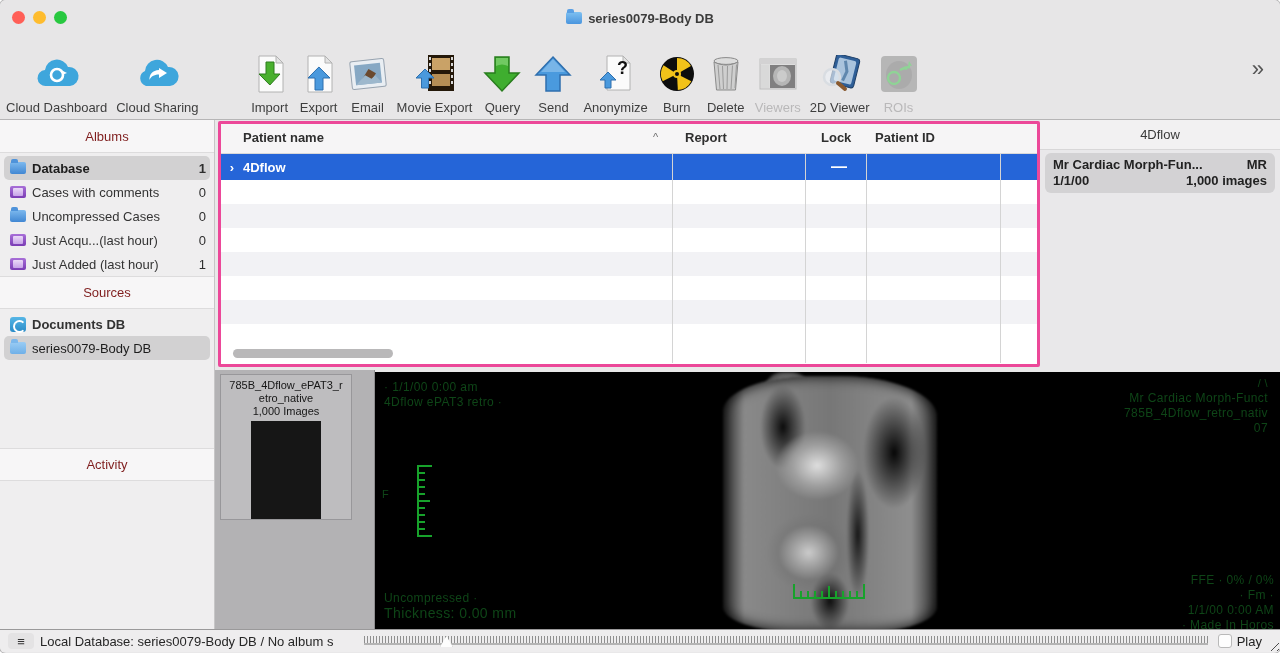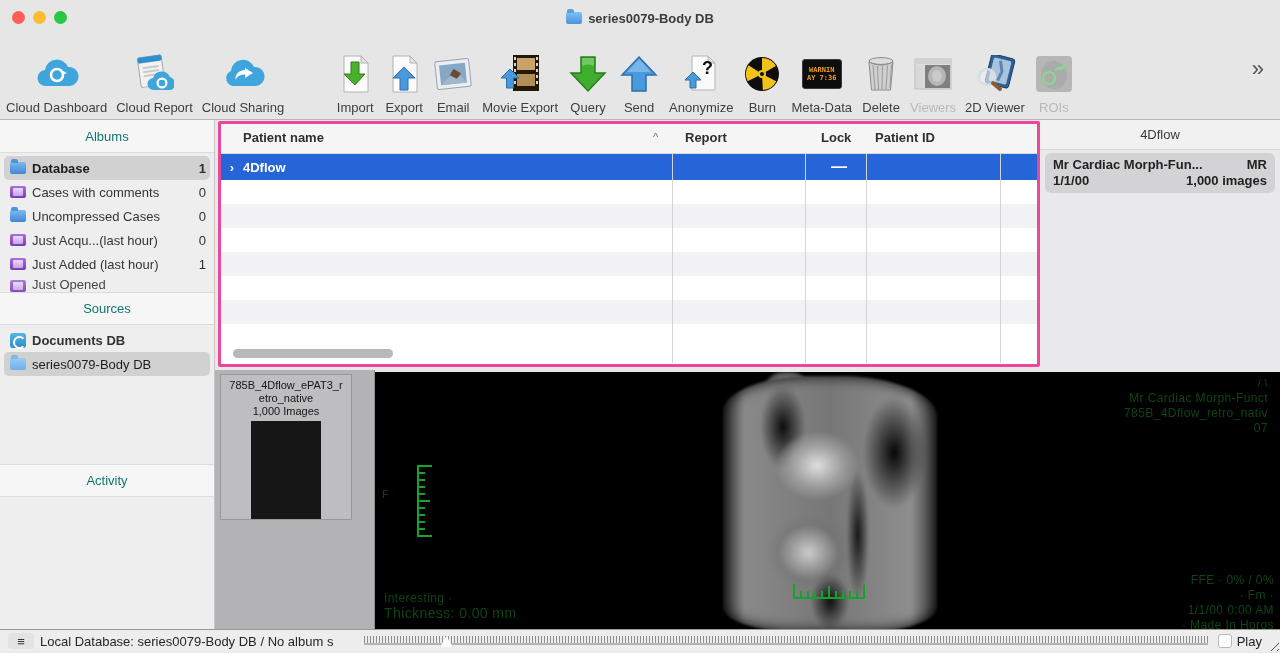--- a/index.html
+++ b/index.html
@@ -1,17 +1,17 @@
 <!DOCTYPE html>
 <html><head>
 <meta charset="utf-8">
 <style>
   * { margin:0; padding:0; box-sizing:border-box; }
   html,body { background:#ffffff; font-family:"Liberation Sans", sans-serif; }
-  .window{position:relative;width:1280px;height:653px;border-radius:0;overflow:hidden;
+  .window{position:relative;width:1280px;height:653px;border-radius:6px;overflow:hidden;
           background:#e9e8e9;box-shadow:0 0 0 1px #b8b7b8;}
 
   
   .titlebar{position:relative;height:36px;background:#e7e6e7;display:flex;align-items:center;justify-content:center;}
   .lights{position:absolute;left:12px;top:11px;display:flex;gap:8px;}
   .light{width:13px;height:13px;border-radius:50%;}
   .light.red{background:#ff5f57;} .light.yellow{background:#febc2e;} .light.green{background:#28c840;}
   .title{display:flex;align-items:center;gap:6px;font-size:13px;font-weight:bold;color:#3c3c3c;}
   .title-folder{width:16px;height:12px;border-radius:2px;background:linear-gradient(#7ec0f1,#4a95de);position:relative;}
   .title-folder::before{content:"";position:absolute;top:-3px;left:1px;width:7px;height:4px;border-radius:2px 2px 0 0;background:#5aa0e4;}
@@ -28,21 +28,21 @@
   .md-badge{width:40px;height:30px;background:#0d0d0d;border-radius:3px;border:1px solid #3a3a3a;
             display:flex;flex-direction:column;align-items:center;justify-content:center;
             font-family:"DejaVu Sans Mono",monospace;font-size:7px;line-height:8px;color:#f0a020;font-weight:bold;}
 
   
   .content{position:relative;height:509px;background:#e9e8e9;}
 
   
   .sidebar{position:absolute;left:0;top:0;width:215px;height:509px;background:#efeeef;border-right:1px solid #c7c6c7;overflow:hidden;}
   .sheader{height:33px;background:#f7f6f7;border-bottom:1px solid #dddcdd;display:flex;align-items:center;justify-content:center;
-           font-size:13px;color:#0f766e;}
+           font-size:13px;color:#7f1d1d;}
   .sheader.mid{border-top:1px solid #dddcdd;}
   .srow{height:24px;display:flex;align-items:center;gap:6px;padding:0 8px 0 10px;font-size:13px;color:#333;}
   .srow.sel{background:#d2d1d2;border-radius:5px;margin:0 4px;padding:0 4px 0 6px;font-weight:bold;color:#1d1d1d;}
   .srow .slabel{flex:1;white-space:nowrap;overflow:hidden;}
   .srow .scount{font-size:13px;color:#2e2e2e;}
   .srow.bold{font-weight:bold;}
   .srow.clipped{height:16px;overflow:hidden;align-items:flex-end;padding-bottom:0;opacity:.9;}
   .fold{width:16px;height:12px;border-radius:2px;background:linear-gradient(#7db9ee,#4187d3);position:relative;flex:none;}
   .fold::before{content:"";position:absolute;top:-3px;left:1px;width:7px;height:4px;border-radius:2px 2px 0 0;background:#4f93da;}
   .fold.plain{background:linear-gradient(#9accf4,#6fb0e8);}
@@ -159,36 +159,20 @@
         <svg width="46" height="32" viewBox="0 0 46 32">
             <path d="M12 28a8 8 0 0 1-1-16A12 12 0 0 1 34 9a9.5 9.5 0 0 1 2 19z" fill="#3ea6dc"></path>
             <circle cx="23" cy="17" r="6" fill="none" stroke="#fff" stroke-width="2.6"></circle>
             <path d="M29 13l4 2-5 2z" fill="#fff"></path>
           </svg>
       </div>
       <div class="tlabel">Cloud Dashboard</div>
     </div>
     <div class="titem">
       <div class="ticon">
-        <svg width="40" height="40" viewBox="0 0 40 40">
-            <g transform="rotate(-8 18 16)">
-              <rect x="5" y="2" width="24" height="30" rx="2" fill="#f2f2f2" stroke="#a8a8a8"></rect>
-              <rect x="5" y="2" width="24" height="6" rx="2" fill="#2f8ecf"></rect>
-              <rect x="9" y="12" width="16" height="2" fill="#c9c9c9"></rect>
-              <rect x="9" y="16" width="16" height="2" fill="#c9c9c9"></rect>
-              <rect x="9" y="20" width="12" height="2" fill="#c9c9c9"></rect>
-            </g>
-            <path d="M20 36a6 6 0 0 1-1-12 9 9 0 0 1 17-1 7 7 0 0 1 1 13z" fill="#3ea6dc"></path>
-            <circle cx="28" cy="29" r="4.4" fill="none" stroke="#fff" stroke-width="2.2"></circle>
-          </svg>
-      </div>
-      <div class="tlabel">Cloud Report</div>
-    </div>
-    <div class="titem">
-      <div class="ticon">
         <svg width="46" height="30" viewBox="0 0 46 30">
             <path d="M12 27a8 8 0 0 1-1-15A12 12 0 0 1 34 8a9.5 9.5 0 0 1 2 19z" fill="#3ea6dc"></path>
             <path d="M25 9l8 5-8 5v-3.4c-5.4 0-8 2.4-9.6 5.4 0-6 3-9.6 9.6-10z" fill="#fff"></path>
           </svg>
       </div>
       <div class="tlabel">Cloud Sharing</div>
     </div>
 
     <div class="titem push-left">
       <div class="ticon">
@@ -285,29 +269,20 @@
               <path d="M19 19L5.1 27a16 16 0 0 1 0-16z" transform="rotate(3 19 19)"></path>
               <circle cx="19" cy="19" r="4"></circle>
             </g>
             <circle cx="19" cy="19" r="2" fill="#0d0d0d"></circle>
           </svg>
       </div>
       <div class="tlabel">Burn</div>
     </div>
     <div class="titem">
       <div class="ticon">
-        <div class="md-badge">
-          <span>WARNIN</span>
-          <span>AY 7:36</span>
-        </div>
-      </div>
-      <div class="tlabel">Meta-Data</div>
-    </div>
-    <div class="titem">
-      <div class="ticon">
         <svg width="34" height="38" viewBox="0 0 34 38">
             <ellipse cx="17" cy="6" rx="12" ry="3.4" fill="#dcdcdc" stroke="#8a8a8a"></ellipse>
             <path d="M5 7l2.5 28h19L29 7c-3 2-9 3-12 3S8 9 5 7z" fill="#cfcfcf" stroke="#8a8a8a"></path>
             <g stroke="#9a9a9a" stroke-width="1">
               <path d="M9 10l2 24"></path>
               <path d="M13.5 11l1 23"></path>
               <path d="M18.5 11l-.5 23"></path>
               <path d="M23.5 10.5L22 34"></path>
               <path d="M27.5 9.5L26 33"></path>
             </g>
@@ -380,25 +355,20 @@
       <div class="srow">
         <span class="smart"></span>
         <span class="slabel">Just Acqu...(last hour)</span>
         <span class="scount">0</span>
       </div>
       <div class="srow">
         <span class="smart"></span>
         <span class="slabel">Just Added (last hour)</span>
         <span class="scount">1</span>
       </div>
-      <div class="srow clipped">
-        <span class="smart"></span>
-        <span class="slabel">Just Opened</span>
-        <span class="scount"></span>
-      </div>
       <div class="sheader mid">Sources</div>
       <div style="height:3px"></div>
       <div class="srow bold">
         <span class="dbicon"></span>
         <span class="slabel">Documents DB</span>
       </div>
       <div class="srow sel" style="font-weight:normal">
         <span class="fold plain"></span>
         <span class="slabel">series0079-Body DB</span>
       </div>
@@ -415,28 +385,32 @@
         </div>
         <div class="thumb-img">
             <div class="mri"></div>
           </div>
       </div>
     </div>
 
     <div class="viewer">
       <div class="mri-neck"></div>
       <div class="mri-body"></div>
+      <div class="ovl tl">
+        <div>· 1/1/00 0:00 am</div>
+        <div>4Dflow ePAT3 retro ·</div>
+      </div>
       <div class="ovl tr">
         <div class="dim">/ \</div>
         <div>Mr Cardiac Morph-Funct</div>
         <div>785B_4Dflow_retro_nativ</div>
         <div>07</div>
       </div>
       <div class="ovl bl">
-        <div>Interesting ·</div>
+        <div>Uncompressed ·</div>
         <div class="big">Thickness: 0.00 mm</div>
       </div>
       <div class="ovl br">
         <div>FFE · 0% / 0%</div>
         <div>· Fm ·</div>
         <div>1/1/00 0:00 AM</div>
         <div>· Made In Horos</div>
       </div>
       <div class="marker">F</div>
       <svg class="ruler-v" width="18" height="74" viewBox="0 0 18 74">

